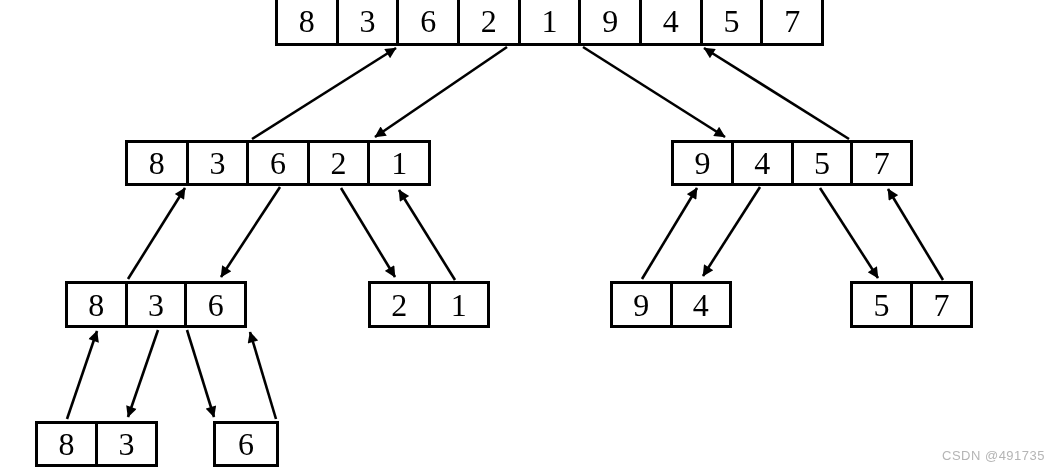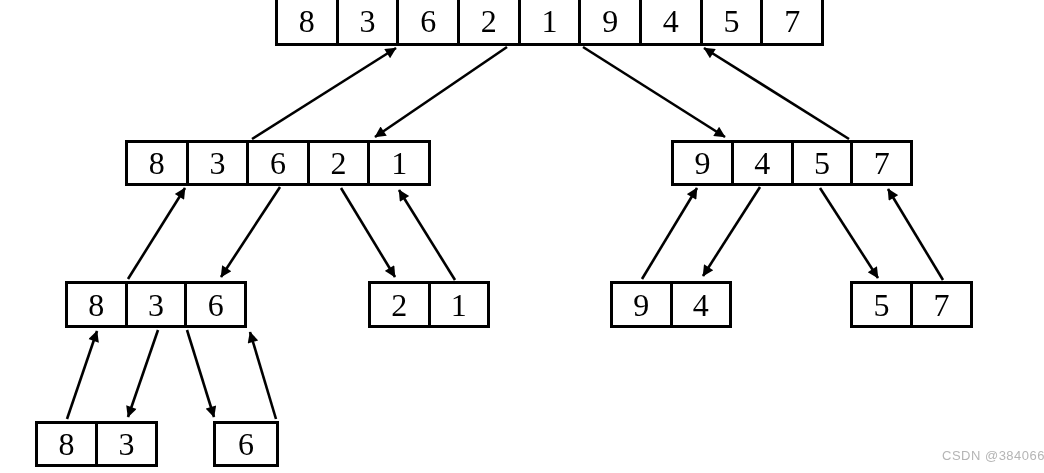--- a/index.html
+++ b/index.html
@@ -129,14 +129,14 @@
   </div>
 
   <div class="node" style="left:35px;top:421px;width:123px;height:46px">
     <div class="cell">8</div>
     <div class="cell">3</div>
   </div>
   <div class="node" style="left:213px;top:421px;width:66px;height:46px">
     <div class="cell">6</div>
   </div>
 
-  <div class="watermark">CSDN @384066</div>
+  <div class="watermark">CSDN @491735</div>
 </div>
 
 </body></html>

